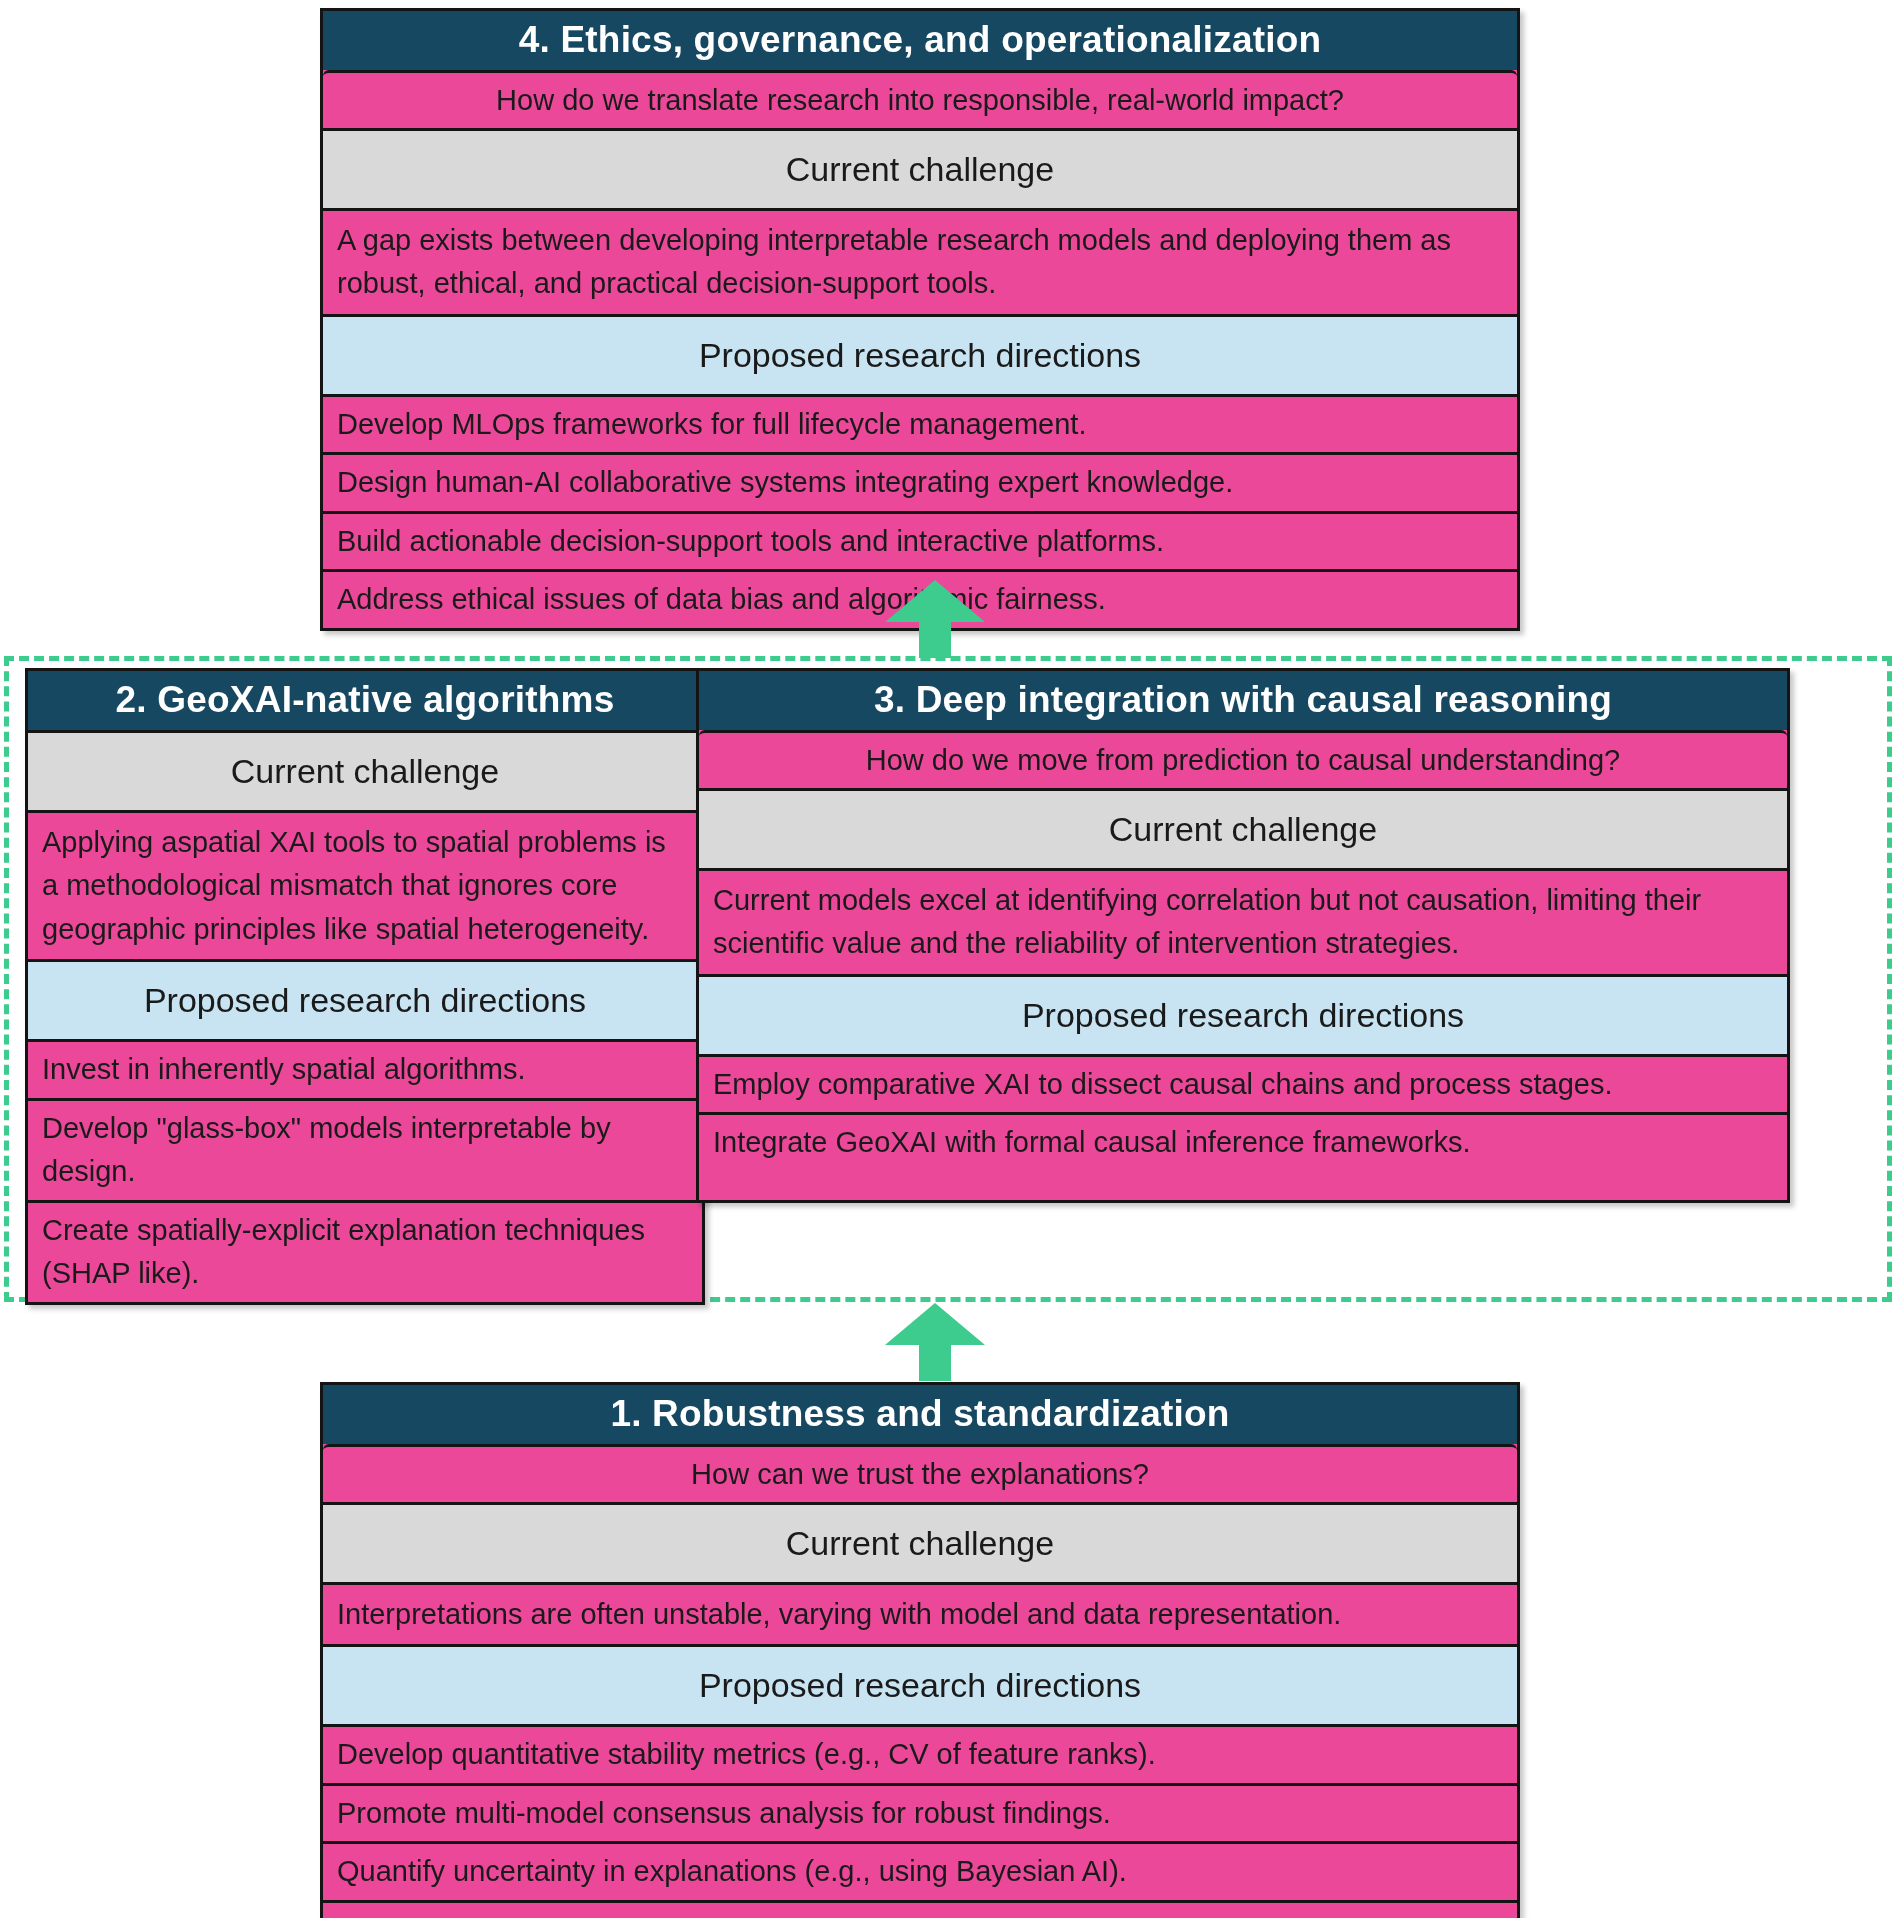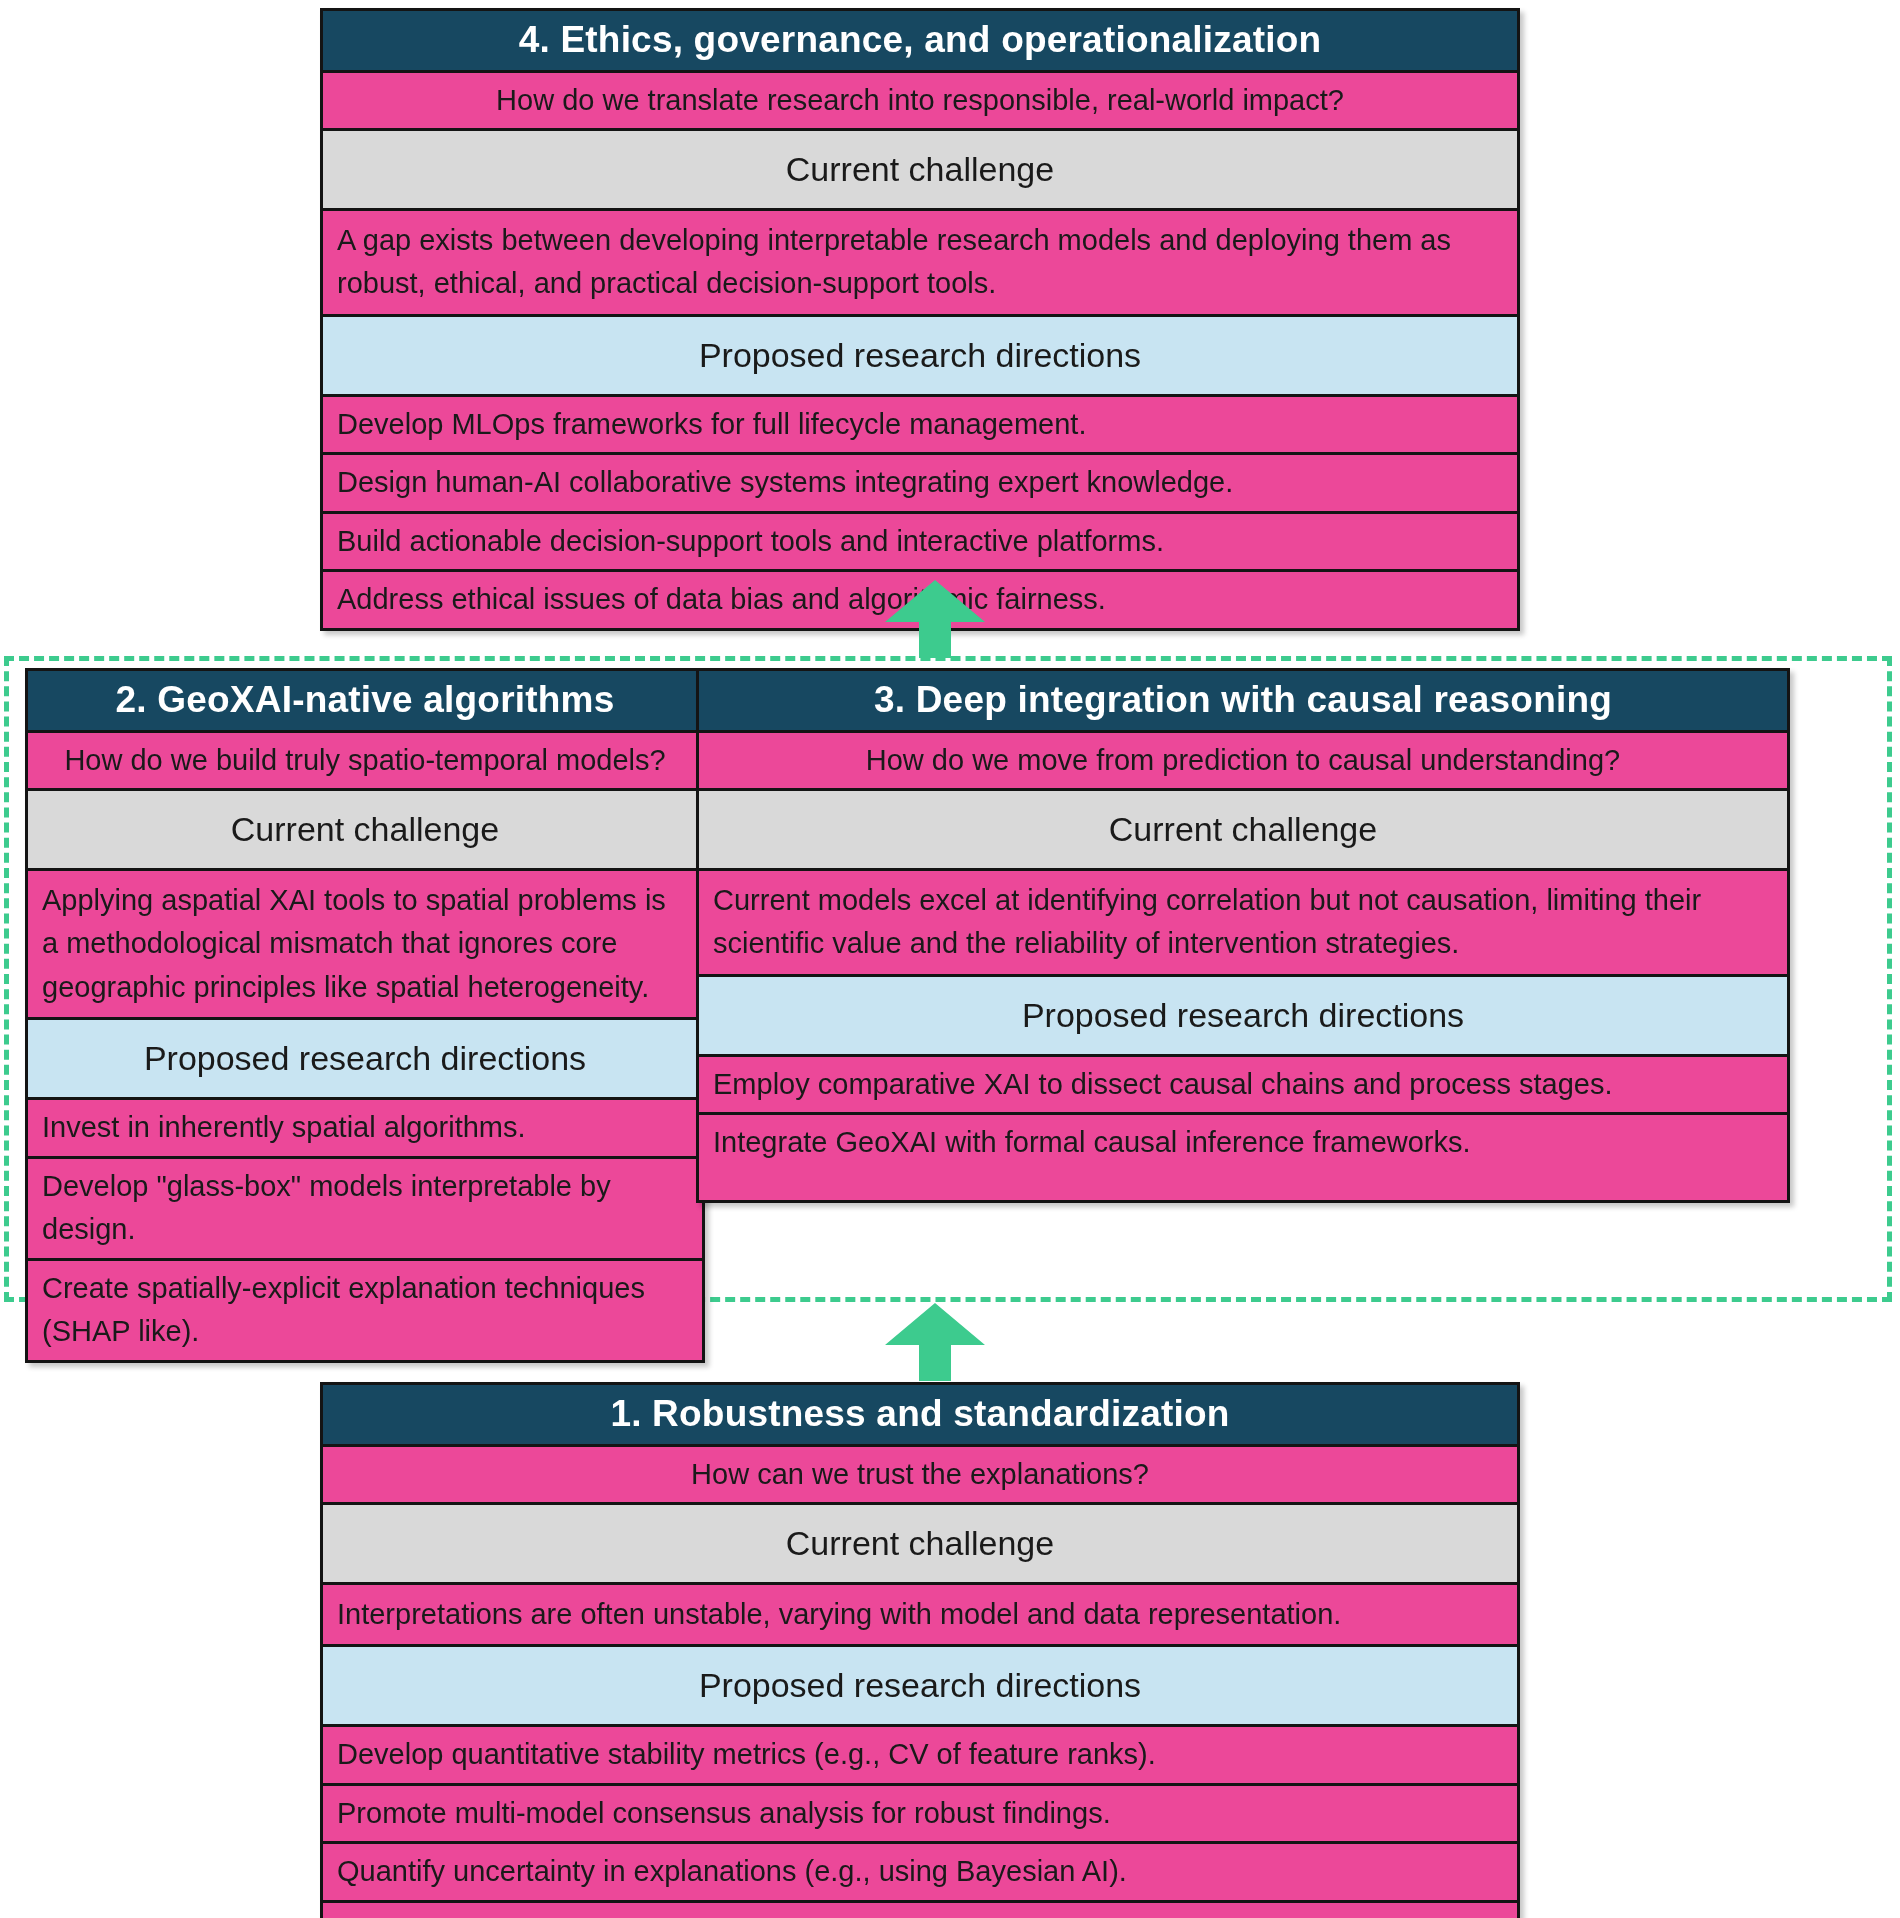--- a/index.html
+++ b/index.html
@@ -27,21 +27,21 @@
   }
   .panel > div{border-top:3px solid var(--border);}
   .panel > div:first-child{border-top:none;}
 
   .panel-title{
     background:var(--header-bg);color:var(--header-text);
     font-weight:bold;font-size:37px;line-height:1.15;
     text-align:center;padding:8px 10px;letter-spacing:0.2px;
   }
   .panel-question{
-    font-size:29px;text-align:center;padding:8px 3px;line-height:1.35;
+    font-size:29px;text-align:center;padding:8px 3px;line-height:1.35;border-radius:6px;
   }
   .band{
     font-size:34px;font-weight:normal;text-align:center;
     padding:19px 10px;line-height:1.15;
   }
   .band-challenge{background:var(--challenge-bg);}
   .band-directions{background:var(--directions-bg);}
   .challenge-text{
     font-size:29px;padding:8px 14px;line-height:1.5;
   }
@@ -84,21 +84,20 @@
   </section>
 
   <svg class="up-arrow arrow-1" viewBox="0 0 104 78" aria-hidden="true">
     <polygon points="52,0 102,42 68,42 68,78 36,78 36,42 2,42" fill="#3dcb8e"></polygon>
   </svg>
 
   <div class="dashed-group"></div>
 
   <section class="panel panel-box2">
     <div class="panel-title">2. GeoXAI-native algorithms</div>
-    <div class="panel-question">How do we build truly spatio-temporal models?</div>
     <div class="band band-challenge">Current challenge</div>
     <div class="challenge-text">Applying aspatial XAI tools to spatial problems is a methodological mismatch that ignores core geographic principles like spatial heterogeneity.</div>
     <div class="band band-directions">Proposed research directions</div>
     <div class="direction-row">Invest in inherently spatial algorithms.</div>
     <div class="direction-row">Develop "glass-box" models interpretable by design.</div>
     <div class="direction-row">Create spatially-explicit explanation techniques (SHAP like).</div>
   </section>
 
   <section class="panel panel-box3">
     <div class="panel-title">3. Deep integration with causal reasoning</div>

